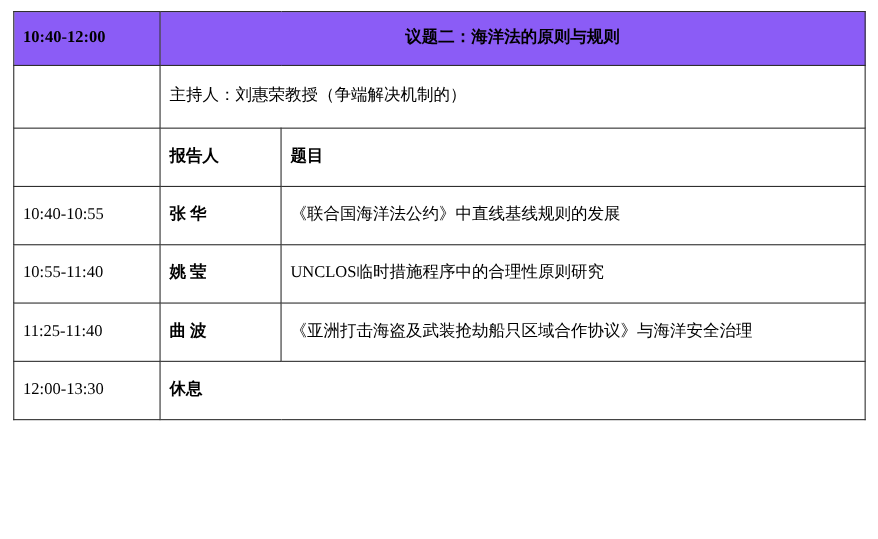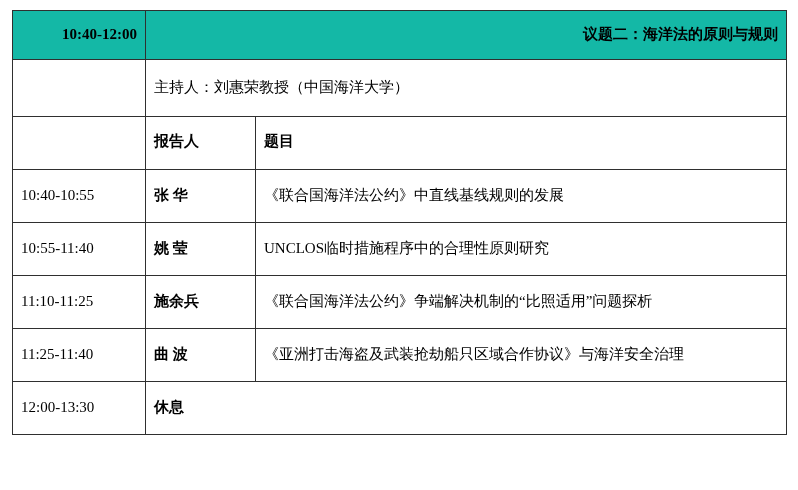--- a/index.html
+++ b/index.html
@@ -31,23 +31,22 @@
     padding: 6px 8px;
     font-size: 15px;
     line-height: 1.42;
   }
   
   col.c-time { width: 133px; }
   col.c-name { width: 110px; }
   col.c-title { width: 531px; }
 
   .row-header td {
-    background: #14b8a6;
+    background: #8b5cf6;
     height: 36px;
-    text-align: right;
   }
   .cell-time {
     font-weight: bold;
     font-size: 15.5px;
     padding-left: 10px;
   }
   .cell-session-title {
     font-weight: bold;
     font-size: 16px;
     text-align: center;
@@ -115,44 +114,39 @@
       <col class="c-name">
       <col class="c-title">
     </colgroup>
     <tbody>
       <tr class="row-header">
         <td class="cell-time">10:40-12:00</td>
         <td class="cell-session-title" colspan="2">议题二：海洋法的原则与规则</td>
       </tr>
       <tr class="row-host">
         <td class="empty"></td>
-        <td class="cell-host" colspan="2">主持人：刘惠荣教授（中国海洋大学）</td>
+        <td class="cell-host" colspan="2">主持人：刘惠荣教授（争端解决机制的）</td>
       </tr>
       <tr class="row-colhead">
         <td class="empty"></td>
         <td class="cell-colhead">报告人</td>
         <td class="cell-colhead">题目</td>
       </tr>
 
       <tr class="row-item">
         <td class="cell-slot">10:40-10:55</td>
         <td class="cell-speaker">张 华</td>
         <td class="cell-topic">《联合国海洋法公约》中直线基线规则的发展</td>
       </tr>
       <tr class="row-item">
         <td class="cell-slot">10:55-11:40</td>
         <td class="cell-speaker">姚 莹</td>
         <td class="cell-topic">UNCLOS临时措施程序中的合理性原则研究</td>
       </tr>
       <tr class="row-item">
-        <td class="cell-slot">11:10-11:25</td>
-        <td class="cell-speaker">施余兵</td>
-        <td class="cell-topic">《联合国海洋法公约》争端解决机制的“比照适用”问题探析</td>
-      </tr>
-      <tr class="row-item">
         <td class="cell-slot">11:25-11:40</td>
         <td class="cell-speaker">曲 波</td>
         <td class="cell-topic">《亚洲打击海盗及武装抢劫船只区域合作协议》与海洋安全治理</td>
       </tr>
 
       <tr class="row-break">
         <td class="cell-slot">12:00-13:30</td>
         <td class="cell-break" colspan="2">休息</td>
       </tr>
     </tbody>

